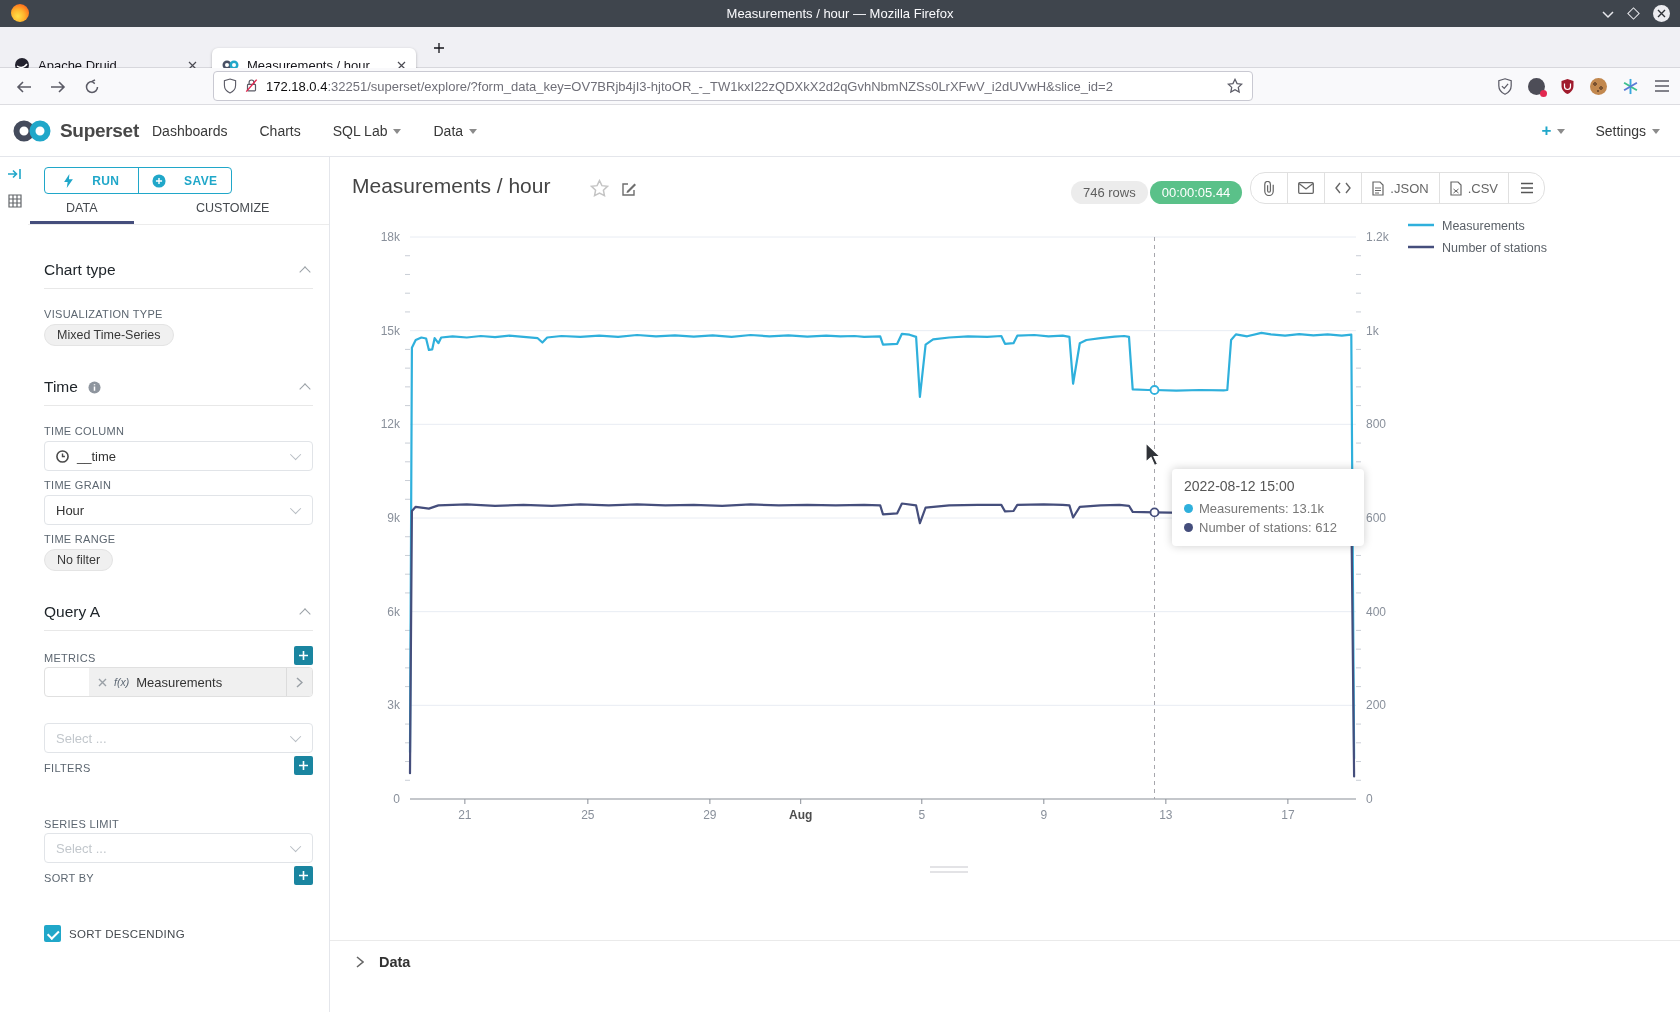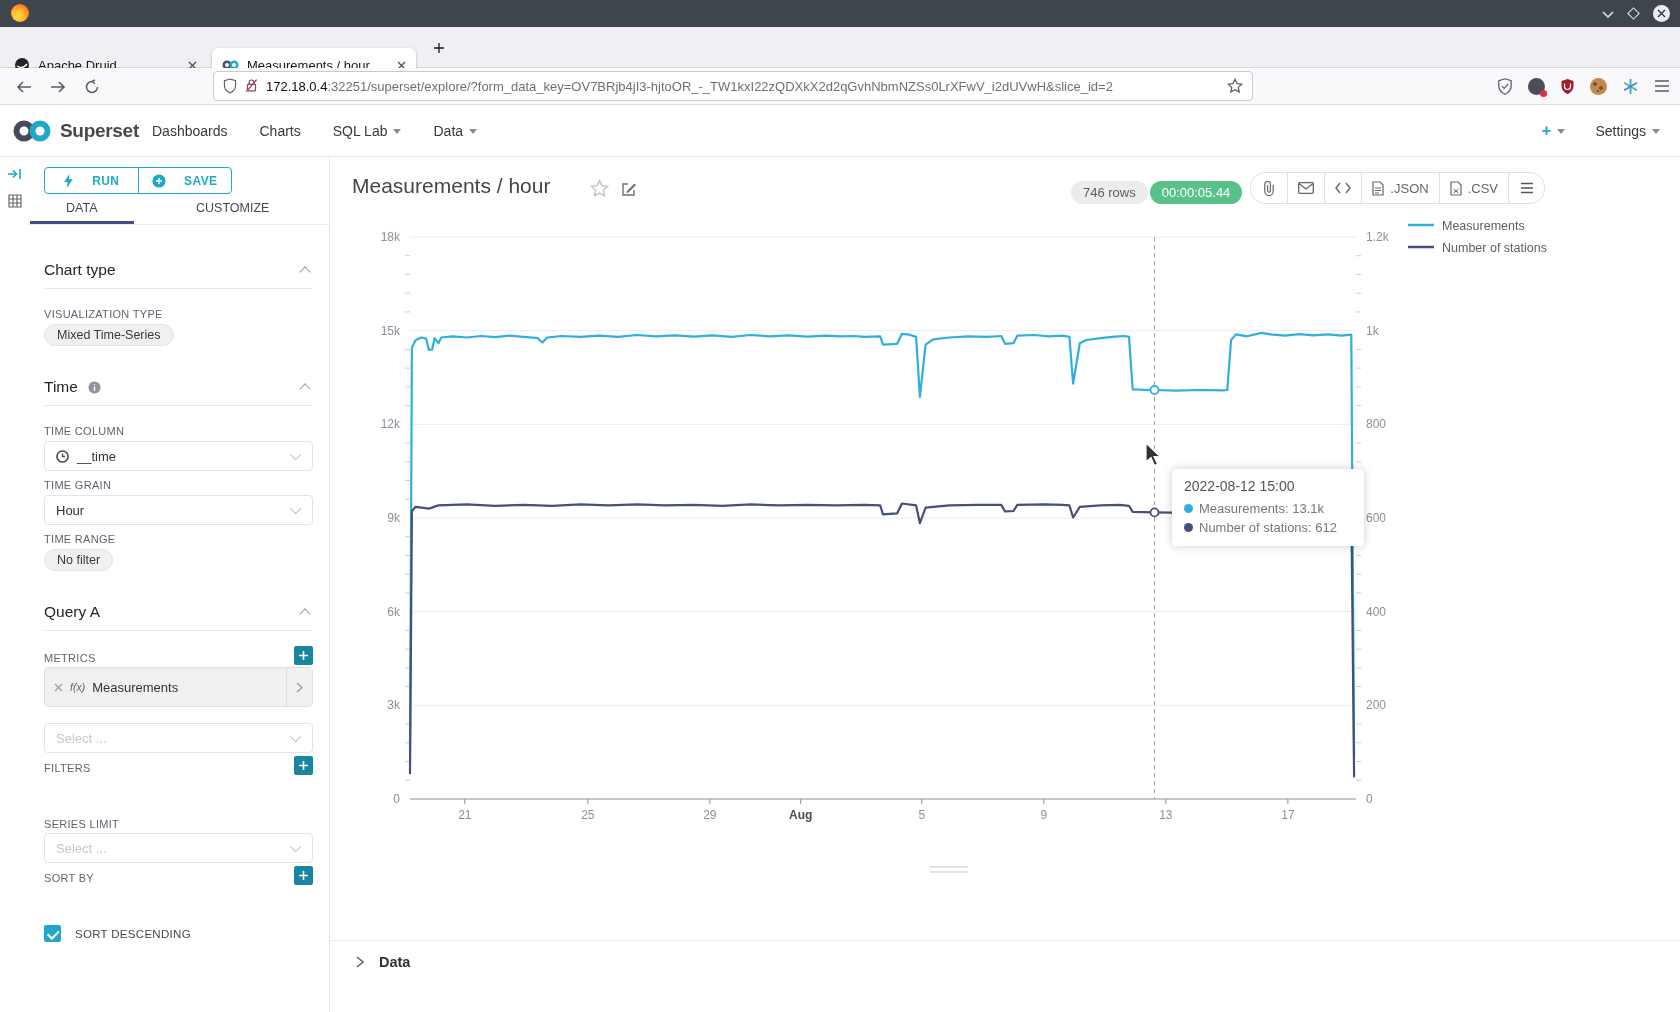--- a/index.html
+++ b/index.html
@@ -64,25 +64,25 @@
   .fld { position:absolute; left:16px; font-size:11px; color:#5C6670; letter-spacing:.3px; }
   .pill { position:absolute; left:16px; height:22px; padding:0 12px; background:#F0F0F0; border:1px solid #E4E4E4; border-radius:11px;
           font-size:12.5px; color:#383838; display:inline-flex; align-items:center; }
   .select { position:absolute; left:16px; right:16px; height:30px; border:1px solid #E1E4E8; border-radius:4px; background:#fff;
             display:flex; align-items:center; padding:0 11px; gap:8px; font-size:13px; color:#333; }
   .select .ph { color:#C2C7CC; }
   .sel-caret { position:absolute; right:11px; width:8px; height:8px; border-left:1.3px solid #B7BDC3; border-bottom:1.3px solid #B7BDC3; transform:rotate(-45deg) translateY(-2px); }
   .plus-btn { position:absolute; right:16px; width:19px; height:19px; background:#1A85A0; border-radius:2px; display:flex; align-items:center; justify-content:center; }
   .dashed { position:absolute; left:16px; right:16px; height:30px; border:1px dashed #D0D0D0; border-radius:4px;
             display:flex; align-items:center; padding:0 11px; gap:7px; font-size:13px; color:#C2C7CC; }
-  .metricbox { position:absolute; left:16px; right:16px; height:40px; border:1px solid #E0E0E0; border-radius:4px; display:flex; overflow:hidden; }
+  .metricbox { position:absolute; left:16px; right:16px; height:30px; border:1px solid #E0E0E0; border-radius:4px; display:flex; overflow:hidden;padding-left:44px; }
   .metric-main { flex:1; background:#F0F0F0; display:flex; align-items:center; gap:7px; padding:0 9px; font-size:13px; color:#333; }
   .metric-fx { font-style:italic; font-size:10.5px; color:#5F6A76; }
   .metric-arrow { width:26px; background:#F0F0F0; border-left:1px solid #DCDCDC; display:flex; align-items:center; justify-content:center; }
-  .cb-row { position:absolute; left:16px; display:flex; align-items:center; gap:14px; }
+  .cb-row { position:absolute; left:16px; display:flex; align-items:center; gap:8px; }
   .cb { width:17px; height:17px; background:#20A7C9; border-radius:2px; position:relative; }
   .cb::after { content:""; position:absolute; left:5.5px; top:2.5px; width:4.5px; height:8.5px; border-right:2px solid #fff; border-bottom:2px solid #fff; transform:rotate(45deg); }
   .cb-label { font-size:11.5px; color:#44494E; letter-spacing:.3px; }
 
   
   .main { position:absolute; left:330px; top:157px; right:0; bottom:0; background:#fff; }
   .chart-title { position:absolute; left:22px; top:17px; font-size:21px; color:#454545; }
   .title-icons { position:absolute; left:260px; top:22px; display:flex; gap:12px; align-items:center; }
   .header-right { position:absolute; right:135px; top:15px; display:flex; align-items:flex-end; gap:2px; }
   .badge { height:23px; padding:0 12px; border-radius:12px; font-size:13px; display:inline-flex; align-items:center; }
@@ -106,20 +106,21 @@
   .drag-handle div { height:2px; background:#E3E3E6; margin-bottom:3px; }
   .datapanel { position:absolute; left:0; right:0; top:783px; bottom:0; border-top:1px solid #EAEAEA; }
   .datapanel-head { position:absolute; left:26px; top:13px; display:flex; align-items:center; gap:15px; }
   .datapanel-label { font-size:14.5px; font-weight:bold; color:#323232; }
 </style>
 </head>
 <body>
 
 <div class="titlebar">
   <div class="ff-logo"></div>
+  <div class="titlebar-title">Measurements / hour — Mozilla Firefox</div>
   <div class="win-controls">
     <span>
       <svg width="12" height="8" viewBox="0 0 12 8">
           <path d="M1 1 L6 6 L11 1" stroke="#E8E8EC" stroke-width="1.5" fill="none"></path>
         </svg>
     </span>
     <span class="win-diamond"></span>
     <span class="win-close">
       <svg width="9" height="9" viewBox="0 0 9 9">
           <path d="M1 1 L8 8 M8 1 L1 8" stroke="#2F3237" stroke-width="1.4"></path>

